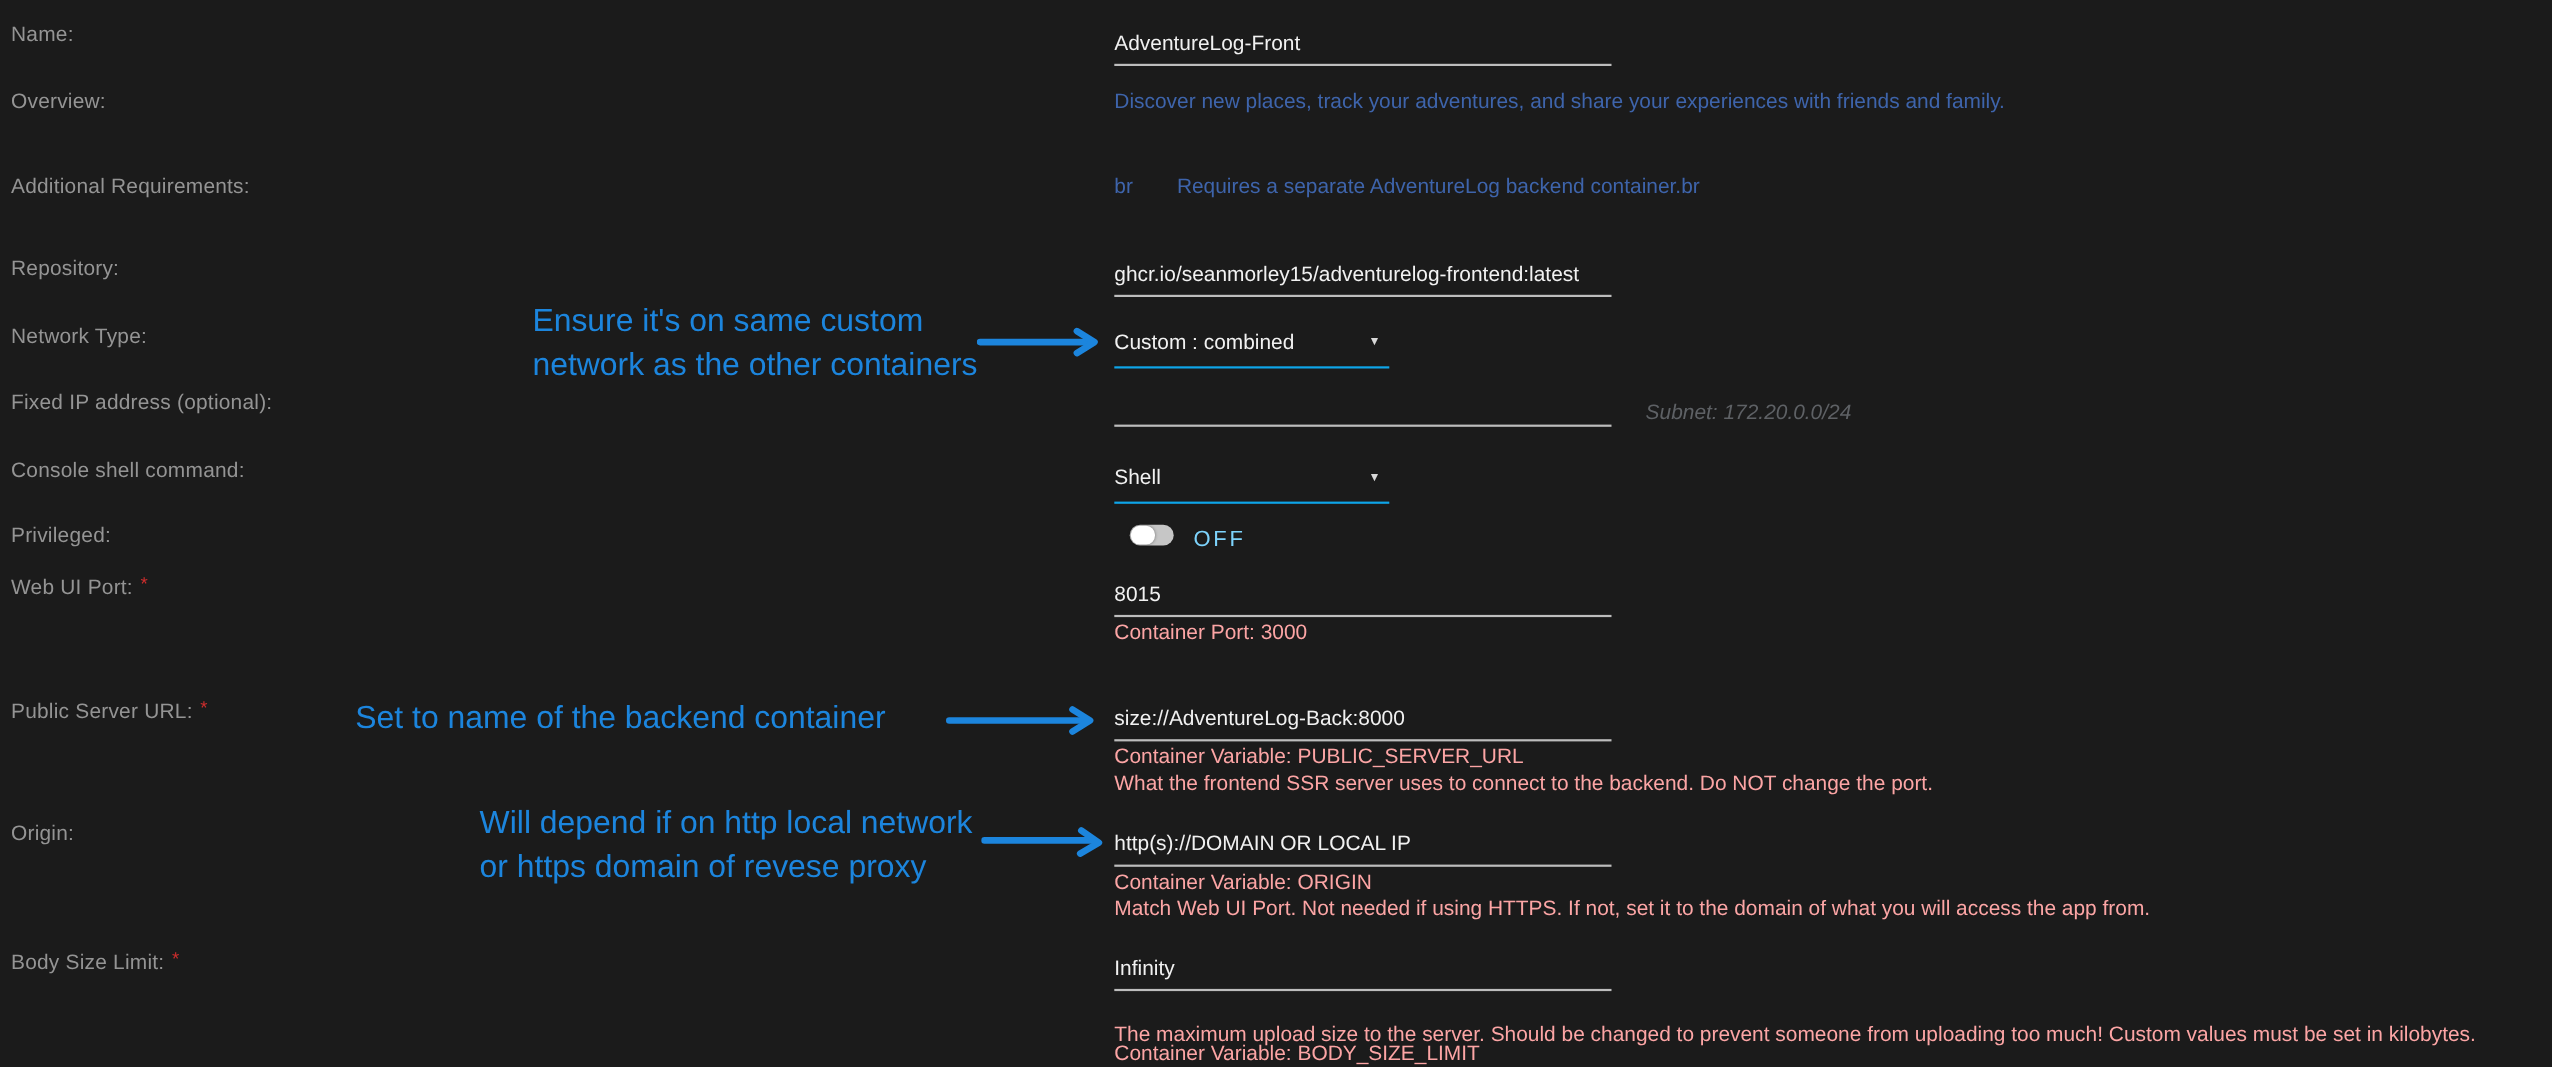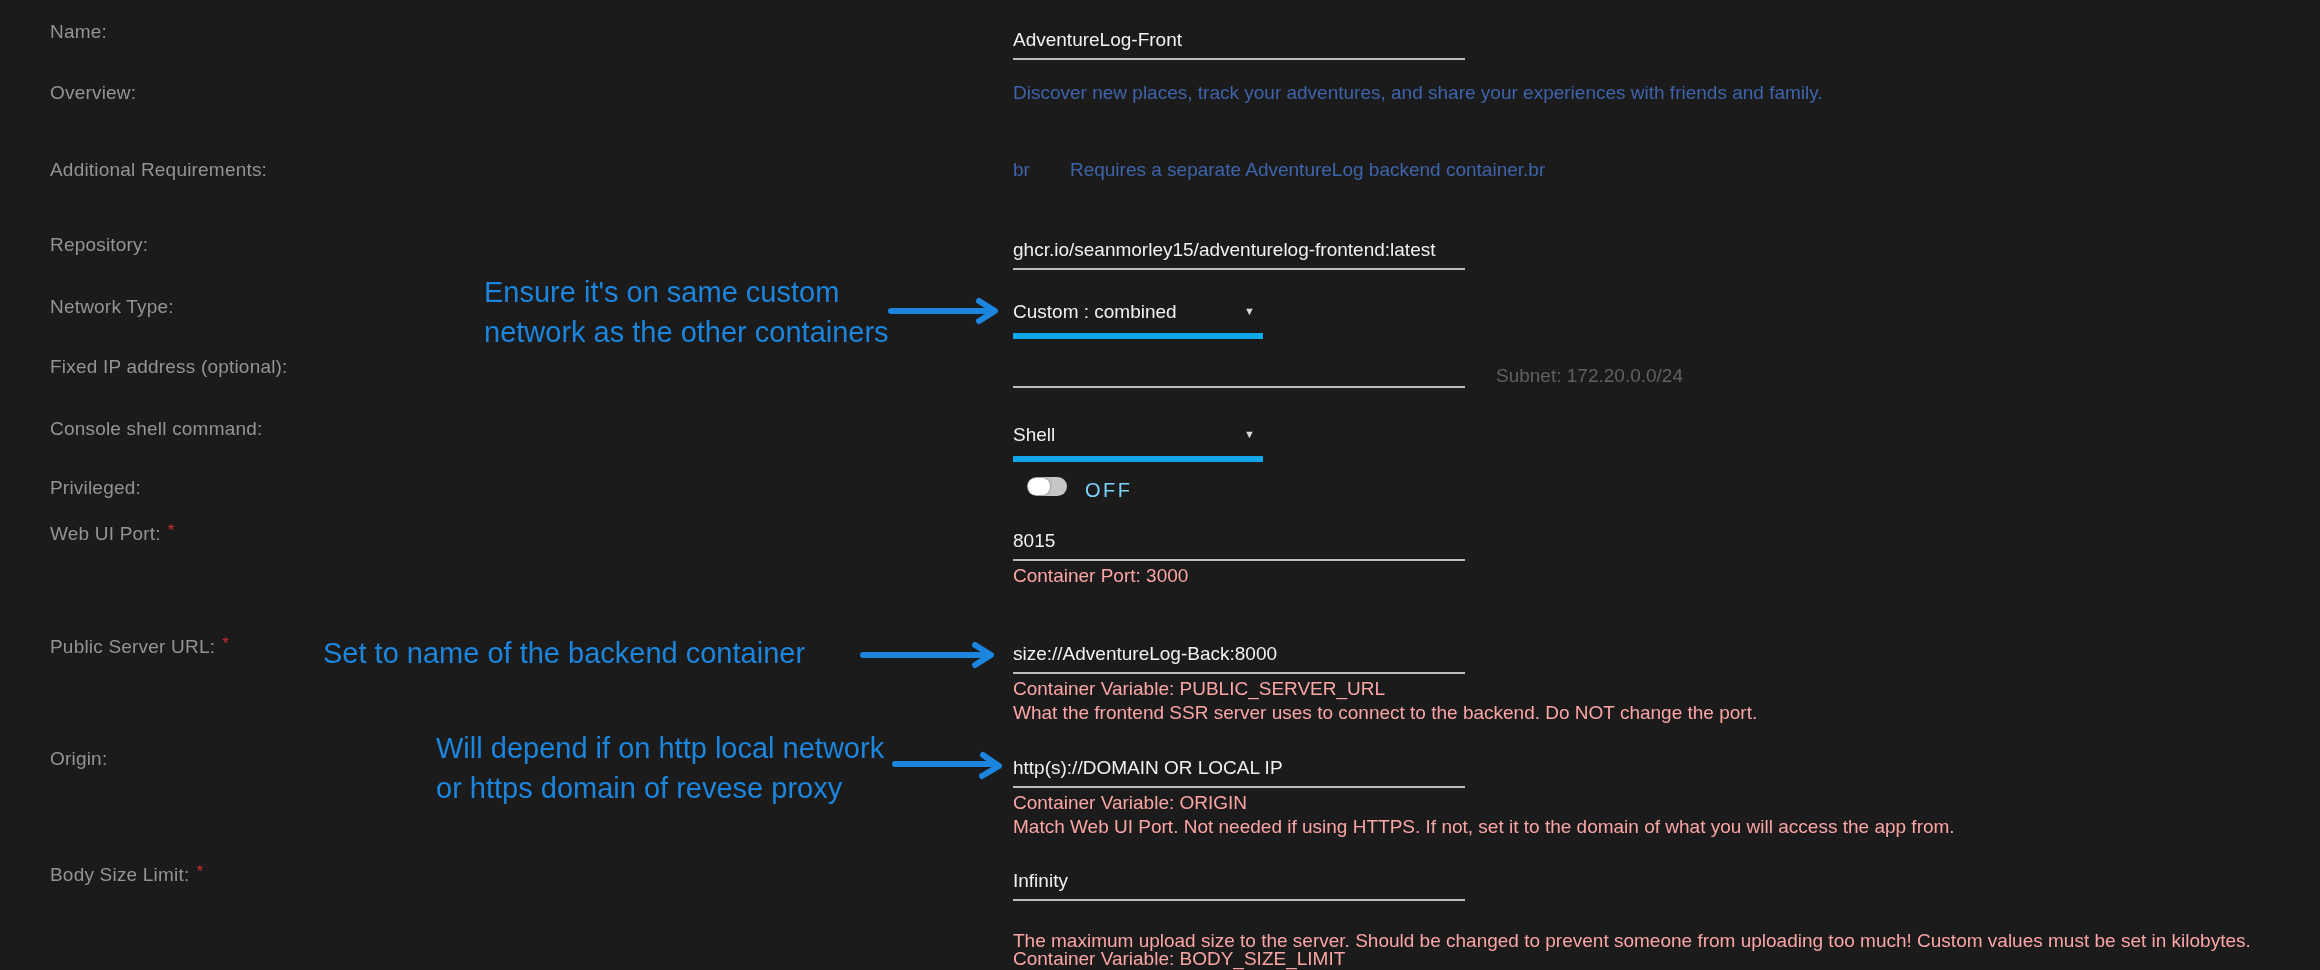--- a/index.html
+++ b/index.html
@@ -5,41 +5,41 @@
   * { margin:0; padding:0; box-sizing:border-box; }
   html,body { background:#151515; }
   body {
     width:2320px; height:970px; position:relative; overflow:hidden;
     font-family:"Liberation Sans", sans-serif; background:#1b1b1b;
   }
   .stage { position:absolute; inset:0; }
 
   .label {
     position:absolute; left:10px; font-size:19px; color:#949494;
-    white-space:nowrap; letter-spacing:.2px;margin-left:40px;
+    white-space:nowrap; letter-spacing:.2px;
   }
   .req { color:#cf2d2d; font-size:17px; vertical-align:4px; margin-left:7px; }
 
   .value-text {
     position:absolute; left:1013px; font-size:19px; color:#f1f1f1; white-space:nowrap;
   }
   .input {
     width:452px; padding-bottom:7px; border-bottom:2px solid #bdbdbd; overflow:hidden;
   }
   .select {
-    width:250px; padding-bottom:10px; border-bottom:6px solid #0ea5e9;
+    width:250px; padding-bottom:10px; border-bottom:2px solid #0ea5e9;
     display:flex; align-items:flex-start; justify-content:space-between; cursor:default;
   }
   .caret { font-size:11px; color:#d8d8d8; margin-right:8px; padding-top:4px; }
 
   .bluedesc { position:absolute; left:1013px; font-size:19px; color:#3e64ab; white-space:nowrap; }
   .bluedesc .gap { display:inline-block; width:40px; }
 
   .orange { position:absolute; left:1013px; font-size:19px; color:#fca5a5; white-space:nowrap; }
-  .subnet { position:absolute; left:1496px; top:365px; font-size:19px; color:#5e6165; }
+  .subnet { position:absolute; left:1496px; top:365px; font-size:19px; color:#5e6165;font-style:italic; }
 
   .toggle {
     position:absolute; left:1027px; top:477px; width:40px; height:19px;
     border-radius:10px; background:#c6c6c6; cursor:pointer;
   }
   .toggle .knob {
     position:absolute; left:1px; top:1px; width:22px; height:17px;
     border-radius:8px; background:#ffffff; box-shadow:0 0 3px rgba(0,0,0,.45);
   }
   .toggle-state {

